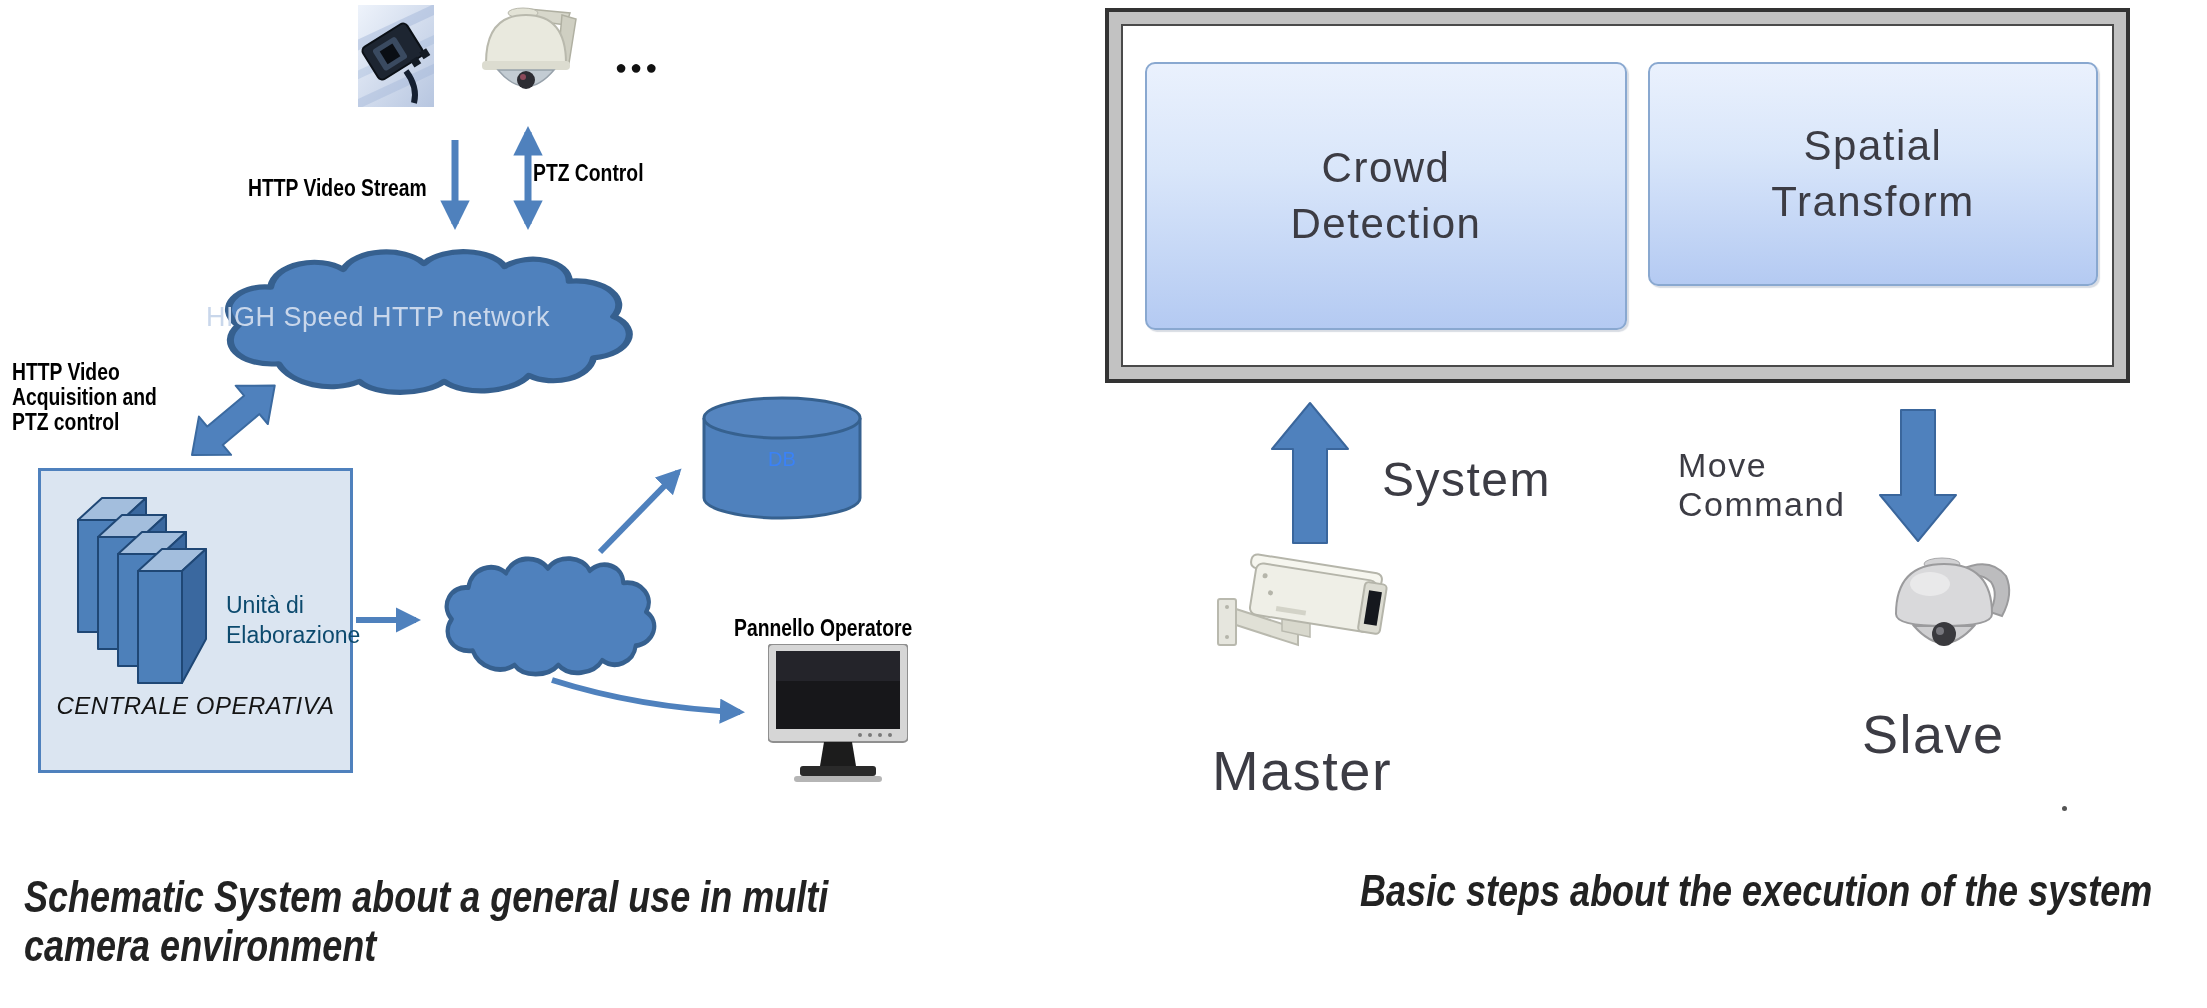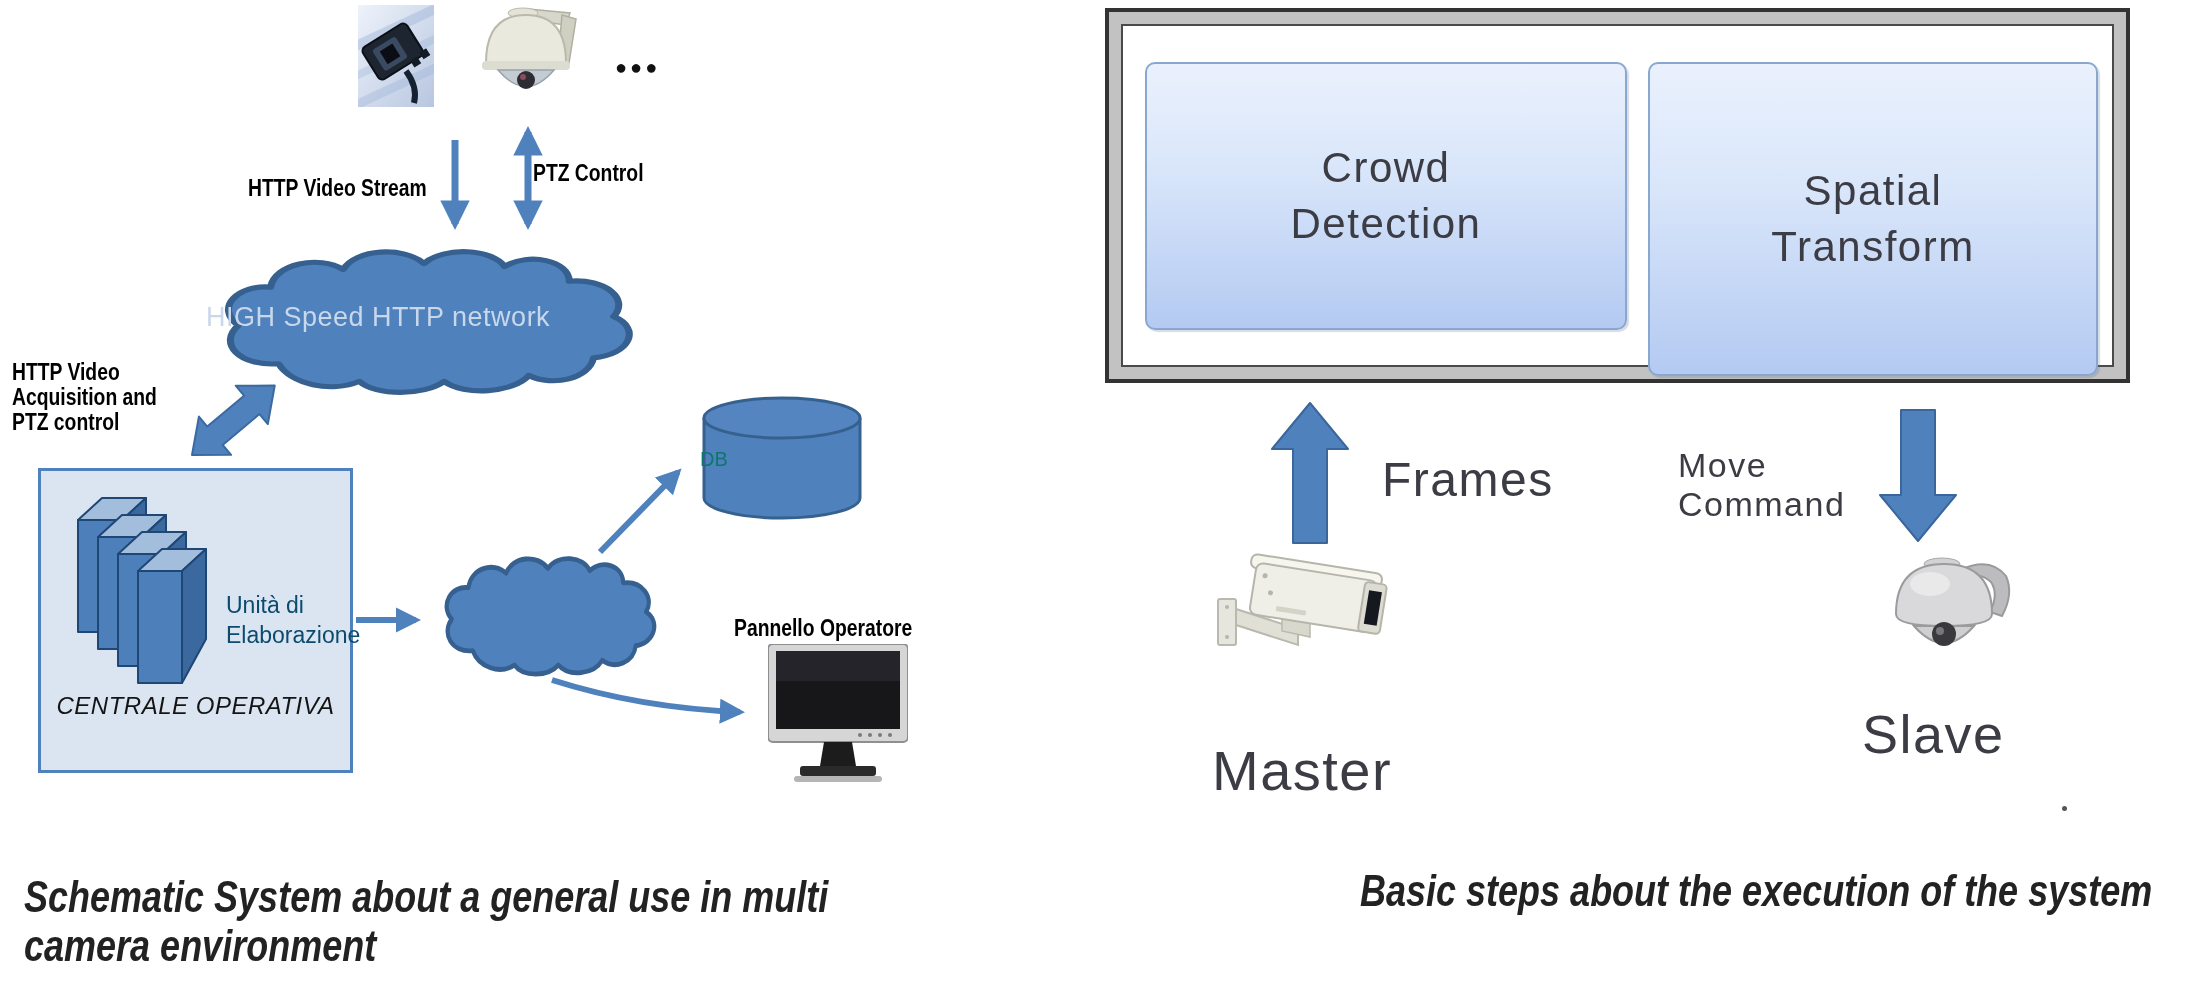--- a/index.html
+++ b/index.html
@@ -150,21 +150,21 @@
   <svg class="abs" style="left:435px;top:549px;" width="230" height="133" viewBox="0 0 220 110" preserveAspectRatio="none">
     <path d="M36,84 C16,86 6,70 16,58 C4,46 16,30 32,32 C34,16 56,10 68,20 C74,6 98,4 108,16
              C118,4 142,6 148,18 C160,8 180,14 180,28 C198,26 210,40 202,52 C216,60 210,78 192,80
              C190,94 172,100 160,92 C152,104 128,106 118,96 C108,106 84,106 76,96 C62,104 42,98 36,84 Z" fill="#4f81bd" stroke="#36608f" stroke-width="4" stroke-linejoin="round"></path>
   </svg>
 
   <svg class="abs" style="left:700px;top:394px;" width="164" height="132" viewBox="0 0 164 132">
     <path d="M4,24 L4,104 A78,20 0 0 0 160,104 L160,24" fill="#4f81bd" stroke="#36618f" stroke-width="3"></path>
     <ellipse cx="82" cy="24" rx="78" ry="20" fill="#5585c0" stroke="#36618f" stroke-width="3"></ellipse>
   </svg>
-  <div class="abs" style="left:700px;top:448px;width:164px;font-size:20px;color:#0f766e;">DB</div>
+  <div class="abs" style="left:700px;top:448px;width:164px;text-align:center;font-size:20px;color:#3b82f6;">DB</div>
 
   <div class="abs lbl-black" style="left:734px;top:616px;">Pannello Operatore</div>
 
   <svg class="abs" style="left:768px;top:644px;" width="140" height="142" viewBox="0 0 140 142">
     <rect x="0" y="0" width="140" height="98" rx="5" fill="#d6d6d6" stroke="#8f8f8f" stroke-width="2"></rect>
     <rect x="8" y="7" width="124" height="78" fill="#17171a"></rect>
     <rect x="8" y="7" width="124" height="30" fill="#24242a"></rect>
     <circle cx="92" cy="91" r="2" fill="#7a7a7a"></circle>
       <circle cx="102" cy="91" r="2" fill="#7a7a7a"></circle>
     <circle cx="112" cy="91" r="2" fill="#7a7a7a"></circle>
@@ -180,26 +180,26 @@
   </div>
 
   <div class="abs frame-outer" style="left:1105px;top:8px;width:1025px;height:375px;">
     <div class="frame-inner"></div>
   </div>
 
   <div class="abs step-box" style="left:1145px;top:62px;width:482px;height:268px;">
     <div>Crowd</div>
     <div>Detection</div>
   </div>
-  <div class="abs step-box" style="left:1648px;top:62px;width:450px;height:314px;">
+  <div class="abs step-box" style="left:1648px;top:62px;width:450px;height:224px;">
     <div>Spatial</div>
     <div>Transform</div>
   </div>
 
-  <div class="abs geo" style="left:1382px;top:452px;font-size:48px;">Frames</div>
+  <div class="abs geo" style="left:1382px;top:452px;font-size:48px;">System</div>
   <div class="abs geo" style="left:1678px;top:446px;font-size:34px;line-height:39px;">
     <div>Move</div>
     <div>Command</div>
   </div>
 
   <svg class="abs" style="left:1212px;top:545px;" width="205" height="155" viewBox="0 0 205 155">
     <rect x="6" y="54" width="18" height="46" rx="2" fill="#e6e6de" stroke="#b9b9ae" stroke-width="2"></rect>
     <circle cx="15" cy="62" r="2" fill="#b5b5aa"></circle>
       <circle cx="15" cy="92" r="2" fill="#b5b5aa"></circle>
     <polygon points="24,64 86,84 86,100 24,80" fill="#e0e0d6" stroke="#b9b9ae" stroke-width="2"></polygon>

